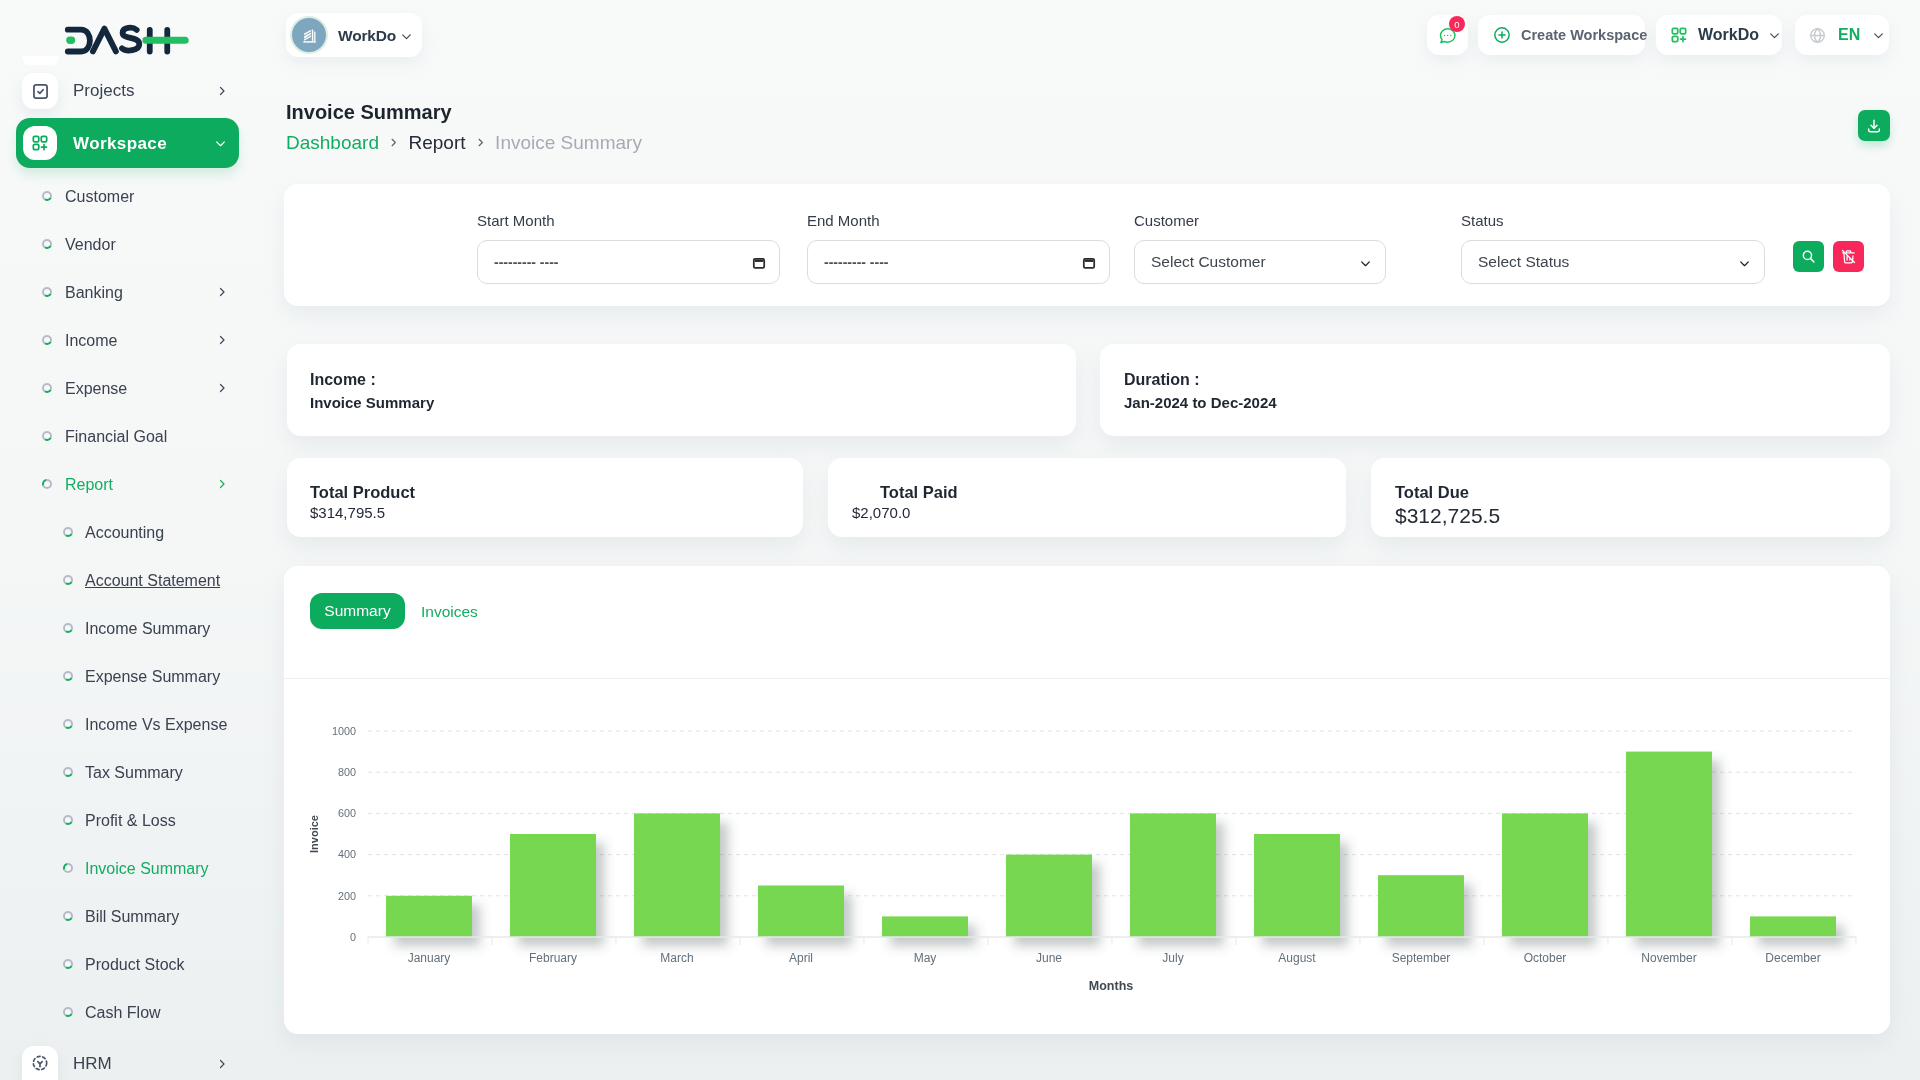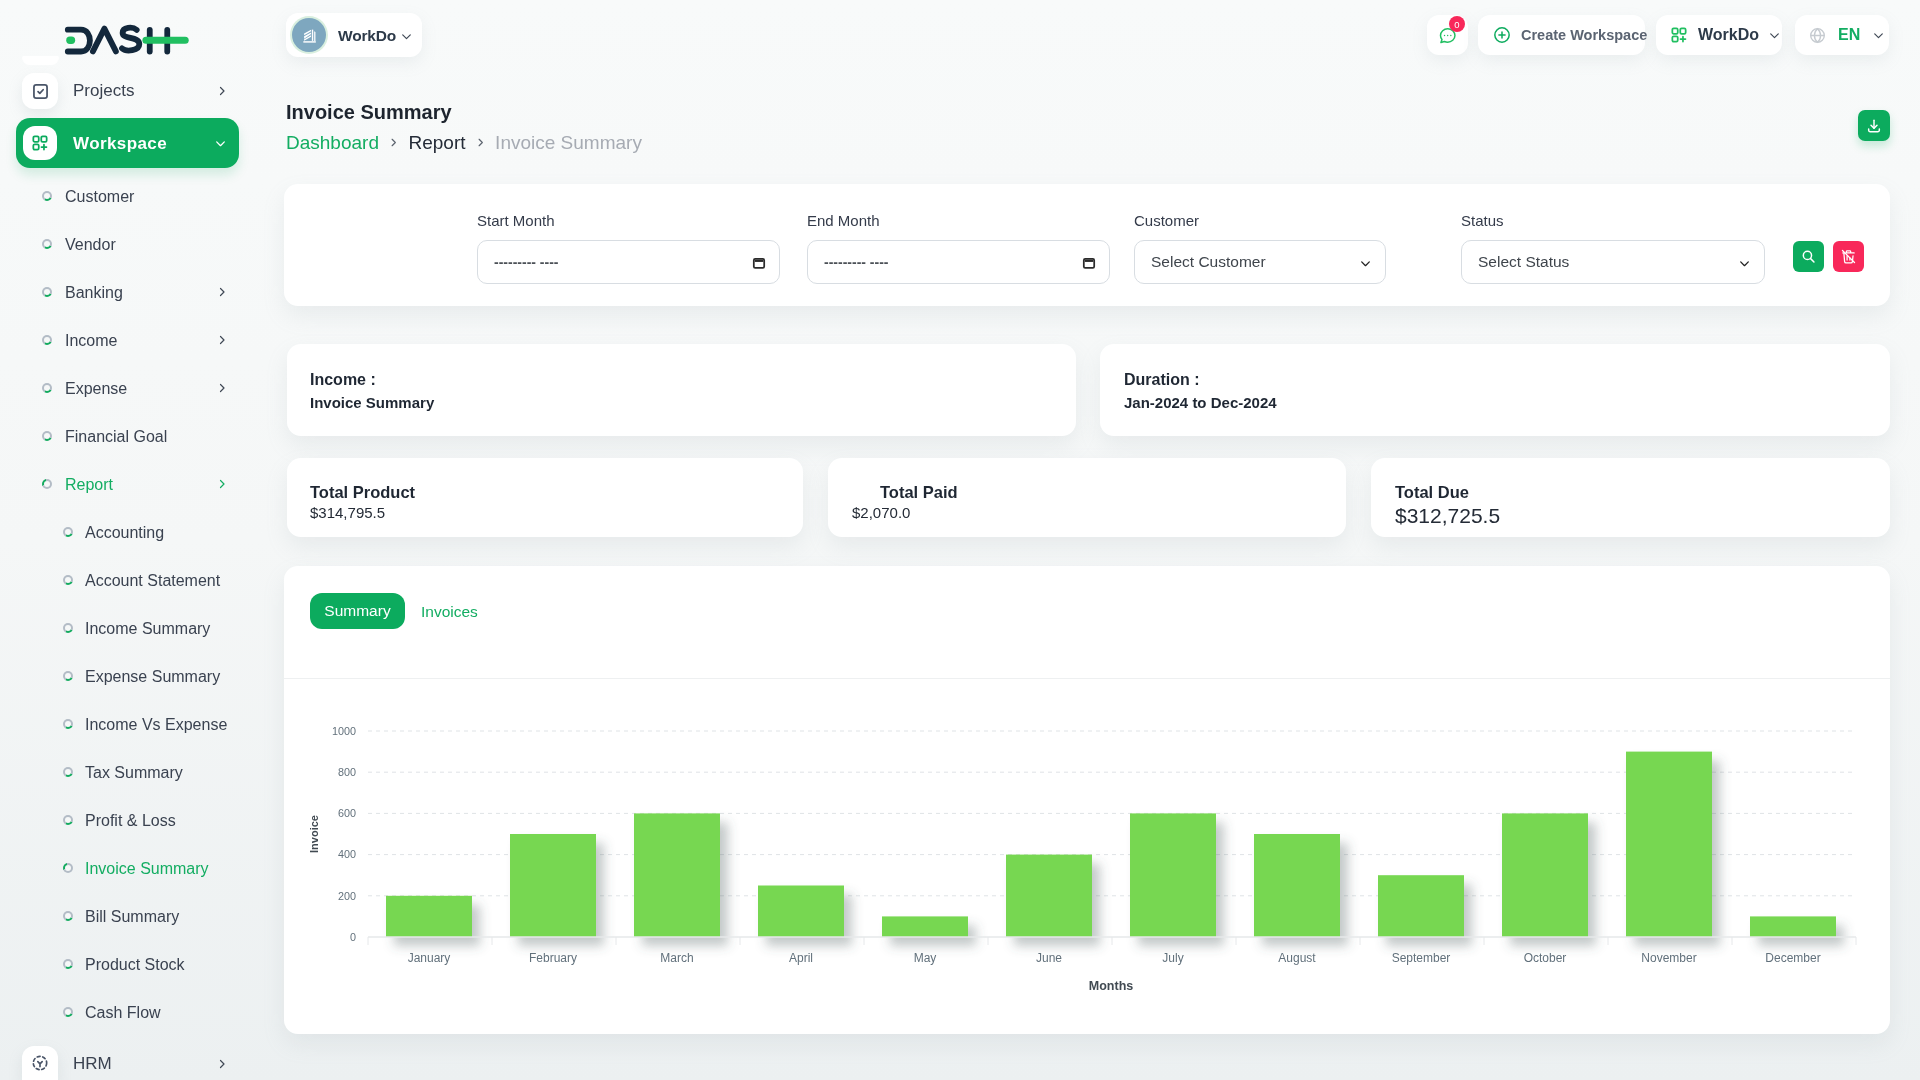--- a/index.html
+++ b/index.html
@@ -92,21 +92,21 @@
     <div class="abs mi-text" style="left:65px;top:428px;">Financial Goal</div>
   <div class="dota" style="left:42px;top:479px;"></div>
     <div class="abs mi-text" style="left:65px;top:476px;color:#13ad62;">Report</div>
   <svg class="chev-r" style="top:478px;" viewBox="0 0 24 24" fill="none" stroke="#13ad62" stroke-width="2.4" stroke-linecap="round" stroke-linejoin="round">
       <path d="M9 5l7 7-7 7"></path>
     </svg>
 
   <div class="dot" style="left:63px;top:527px;"></div>
     <div class="abs mi-text" style="left:85px;top:524px;">Accounting</div>
   <div class="dot" style="left:63px;top:575px;"></div>
-    <div class="abs mi-text" style="left:85px;top:572px;">Account Statement</div>
+    <div class="abs mi-text" style="left:85px;top:572px;text-decoration:underline;">Account Statement</div>
   <div class="dot" style="left:63px;top:623px;"></div>
     <div class="abs mi-text" style="left:85px;top:620px;">Income Summary</div>
   <div class="dot" style="left:63px;top:671px;"></div>
     <div class="abs mi-text" style="left:85px;top:668px;">Expense Summary</div>
   <div class="dot" style="left:63px;top:719px;"></div>
     <div class="abs mi-text" style="left:85px;top:716px;">Income Vs Expense</div>
   <div class="dot" style="left:63px;top:767px;"></div>
     <div class="abs mi-text" style="left:85px;top:764px;">Tax Summary</div>
   <div class="dot" style="left:63px;top:815px;"></div>
     <div class="abs mi-text" style="left:85px;top:812px;">Profit &amp; Loss</div>

